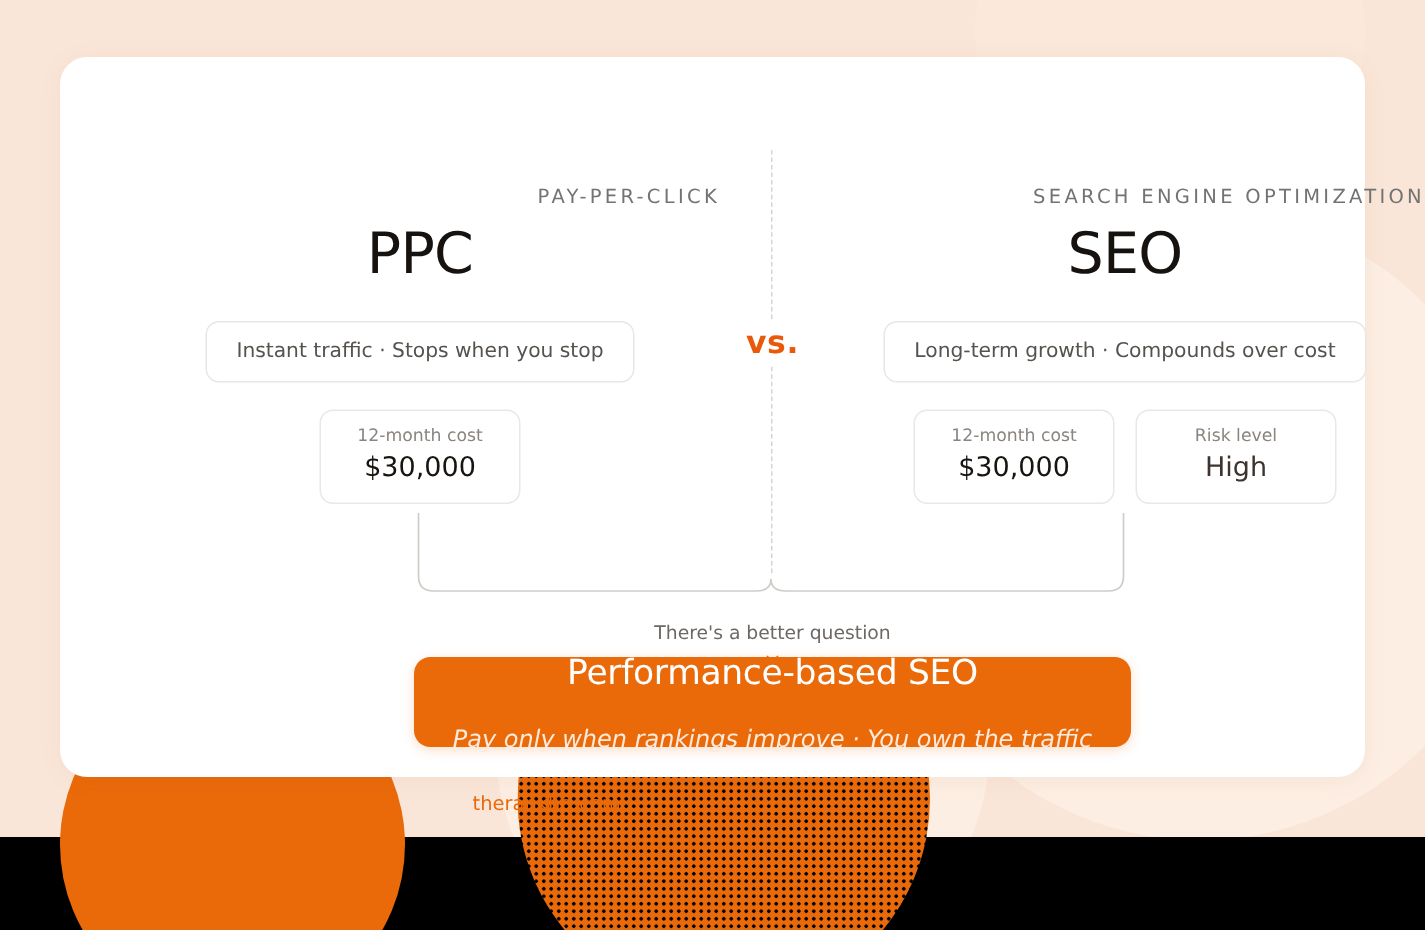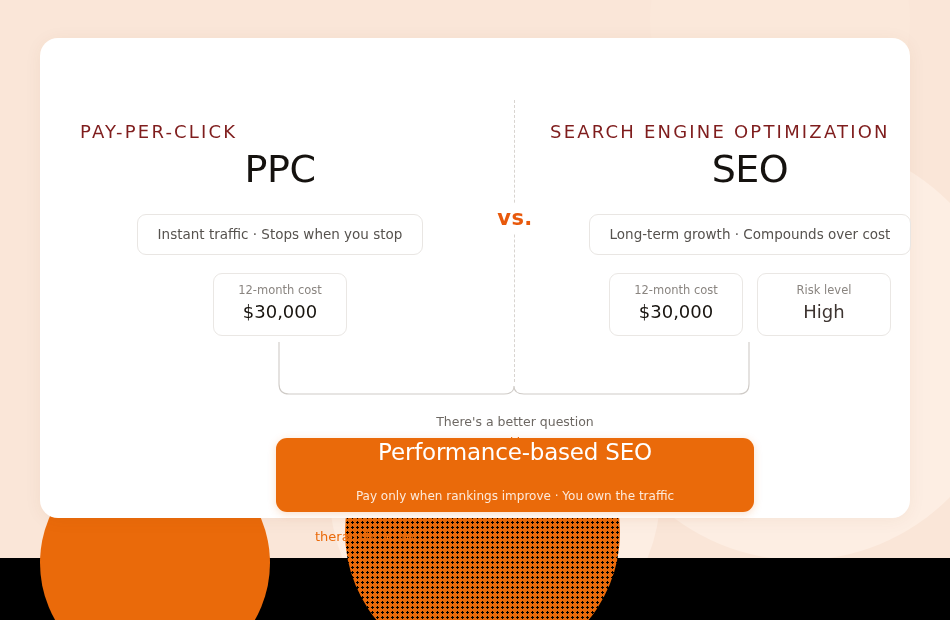--- a/index.html
+++ b/index.html
@@ -127,21 +127,21 @@
     position: absolute;
     left: 474px;
     top: 62px;
     width: 0;
     height: 282px;
     border-left: 1px dashed #d8d4d0;
   }
   .vs-badge {
     position: absolute;
     left: 449px;
-    top: 165px;
+    top: 175px;
     width: 52px;
     text-align: center;
     font-size: 21px;
     font-weight: 700;
     letter-spacing: 0.4px;
     color: #e8590c;
     background: #ffffff;
     padding: 4px 0;
     line-height: 22px;
   }
@@ -149,24 +149,24 @@
   
   .col {
     position: absolute;
     top: 86px;
     width: 400px;
   }
   .col-left  { left: 40px; }
   .col-right { left: 510px; }
 
   .eyebrow {
-    text-align: left;
-    font-size: 18px;
+    text-align: right;
+    font-size: 13px;
     letter-spacing: 2.2px;
-    color: #7f1d1d;
+    color: #737373;
     text-transform: uppercase;
     line-height: 16px;
   }
   .headline {
     text-align: center;
     font-size: 38px;
     font-weight: 400;
     color: #15120f;
     line-height: 46px;
     margin-top: 6px;
@@ -244,39 +244,41 @@
     width: 8px;
     height: 7px;
   }
 
   
   .cta {
     position: absolute;
     left: 236px;
     top: 400px;
     width: 478px;
-    height: 74px;
+    height: 60px;
     background: #ea6a0a;
     border-radius: 11px;
     box-shadow: 0 2px 8px rgba(234, 106, 10, 0.22);
     display: flex;
     flex-direction: column;
     align-items: center;
+    justify-content: center;
   }
   .cta-title {
     font-size: 23px;
     color: #ffffff;
     line-height: 29px;
     letter-spacing: -0.2px;
   }
   .cta-sub {
-    font-size: 12px;
+    font-size: 16px;
     color: #fdeadb;
     line-height: 18px;
     margin-top: 20px;
+    font-style: italic;
   }
 
   .footer-url {
     position: absolute;
     left: 275px;
     top: 490px;
     width: 400px;
     text-align: left;
     font-size: 13px;
     color: #ea6a0a;

